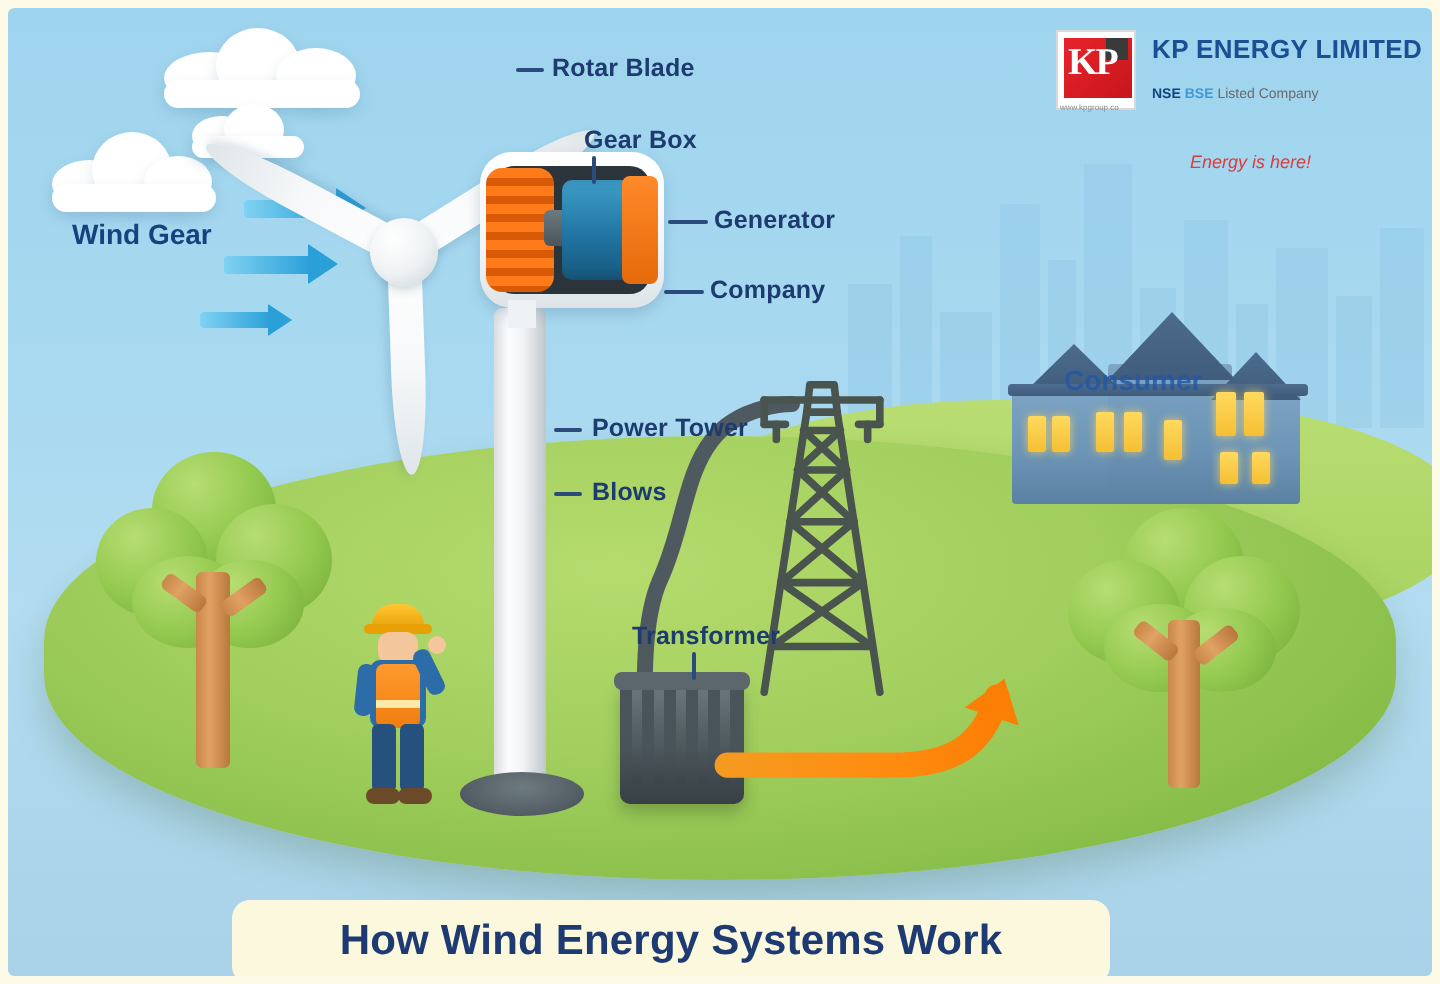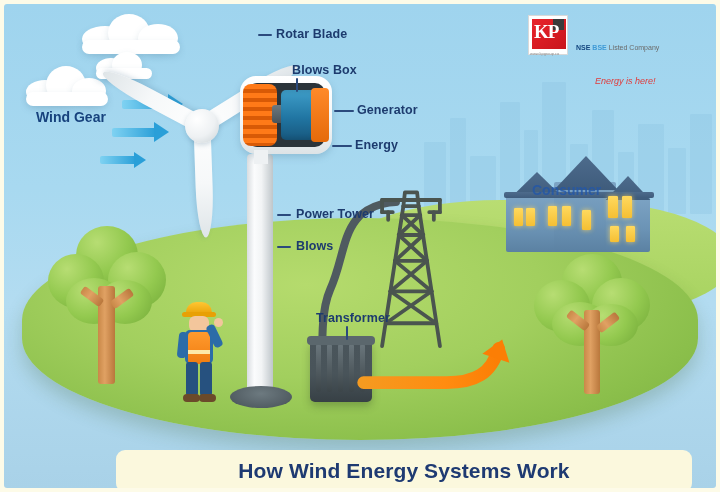--- a/index.html
+++ b/index.html
@@ -126,21 +126,21 @@
   .logo-t1{position:absolute;left:48px;top:3px;color:#1a4f93;font-weight:bold;font-size:13px;
        letter-spacing:.2px;}
   .logo-t2{position:absolute;left:67px;top:18px;color:#e03a3a;font-size:9px;font-style:italic;margin-top:44px;}
   .logo-t3{position:absolute;left:48px;top:30px;font-size:7px;}
   .nse{color:#12457f;font-weight:bold;}
   .bse{color:#3f9ad6;font-weight:bold;}
   .lcy{color:#6a6a6a;}
   .logo-url{position:absolute;left:1px;top:35px;font-size:4px;color:#888;}
 
   
-  .title-panel{position:absolute;left:112px;top:446px;width:576px;height:42px;
+  .title-panel{position:absolute;left:112px;top:446px;width:439px;height:42px;
        background:#fbf8dd;border-radius:9px;display:flex;align-items:center;justify-content:center;}
   .title-text{color:#1e3a72;font-weight:bold;font-size:21px;letter-spacing:.1px;}
 </style>
 </head>
 <body>
 
 <div id="stage">
 
   <div class="sky">
 
@@ -313,47 +313,48 @@
       <div class="wk-p" style="left:14px;top:66px;width:12px;height:34px;background:#26517f;border-radius:3px;"></div>
       <div class="wk-p" style="left:28px;top:66px;width:12px;height:34px;background:#26517f;border-radius:3px;"></div>
       <div class="wk-p" style="left:11px;top:98px;width:17px;height:8px;background:#6b4a2a;border-radius:4px;"></div>
       <div class="wk-p" style="left:27px;top:98px;width:17px;height:8px;background:#6b4a2a;border-radius:4px;"></div>
     </div>
 
     <div class="lead" style="left:254px;top:30px;width:14px;"></div>
     <div class="lbl" style="left:272px;top:23px;">Rotar Blade</div>
 
     <div class="lead" style="left:292px;top:74px;width:2px;height:14px;"></div>
-    <div class="lbl" style="left:288px;top:59px;">Blows Box</div>
+    <div class="lbl" style="left:288px;top:59px;">Gear Box</div>
 
     <div class="lead" style="left:330px;top:106px;width:20px;"></div>
     <div class="lbl" style="left:353px;top:99px;">Generator</div>
 
     <div class="lead" style="left:328px;top:141px;width:20px;"></div>
-    <div class="lbl" style="left:351px;top:134px;">Energy</div>
+    <div class="lbl" style="left:351px;top:134px;">Company</div>
 
     <div class="lead" style="left:273px;top:210px;width:14px;"></div>
     <div class="lbl" style="left:292px;top:203px;">Power Tower</div>
 
     <div class="lead" style="left:273px;top:242px;width:14px;"></div>
     <div class="lbl" style="left:292px;top:235px;">Blows</div>
 
     <div class="lead" style="left:342px;top:322px;width:2px;height:14px;"></div>
     <div class="lbl" style="left:312px;top:307px;">Transformer</div>
 
     <div class="lbl-wind">Wind Gear</div>
     <div class="lbl-consumer">Consumer</div>
 
     <div class="logo">
       <div class="logo-mark">
         <div class="logo-red"></div>
         <div class="logo-dark"></div>
         <div class="logo-kp">KP</div>
         <div class="logo-url">www.kpgroup.co</div>
       </div>
+      <div class="logo-t1">KP ENERGY LIMITED</div>
       <div class="logo-t2">Energy is here!</div>
       <div class="logo-t3">
         <span class="nse">NSE</span>
         <span class="bse">BSE</span>
         <span class="lcy">Listed Company</span>
       </div>
     </div>
 
     <div class="title-panel">
       <span class="title-text">How Wind Energy Systems Work</span>

